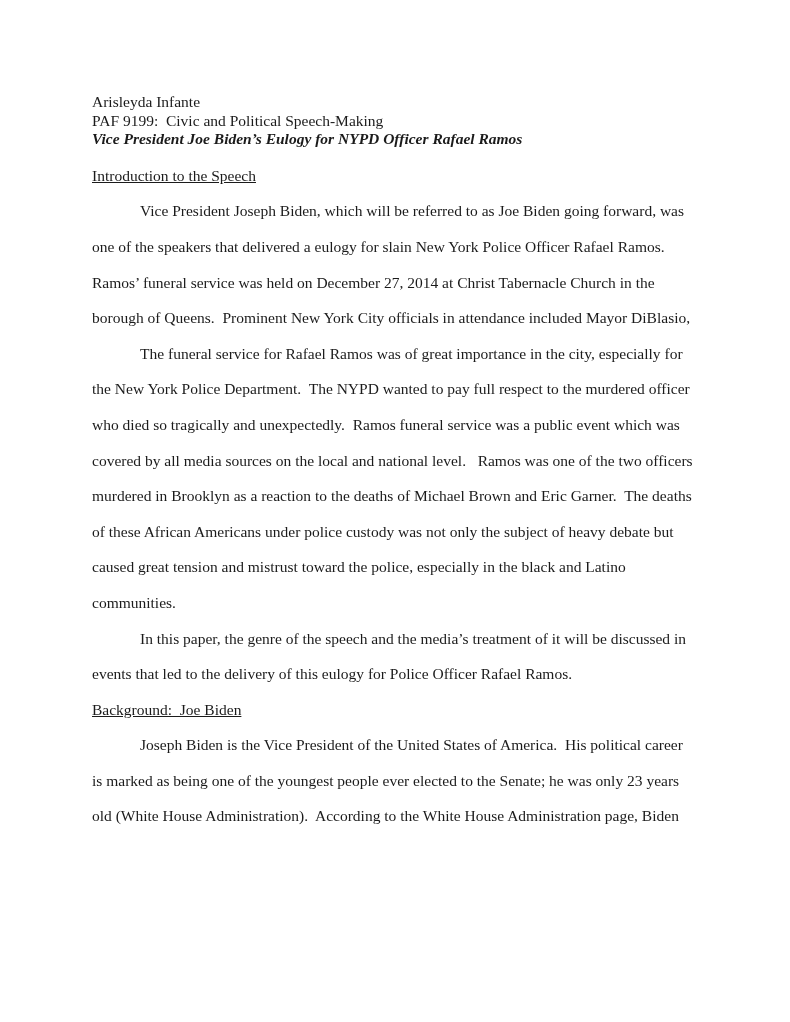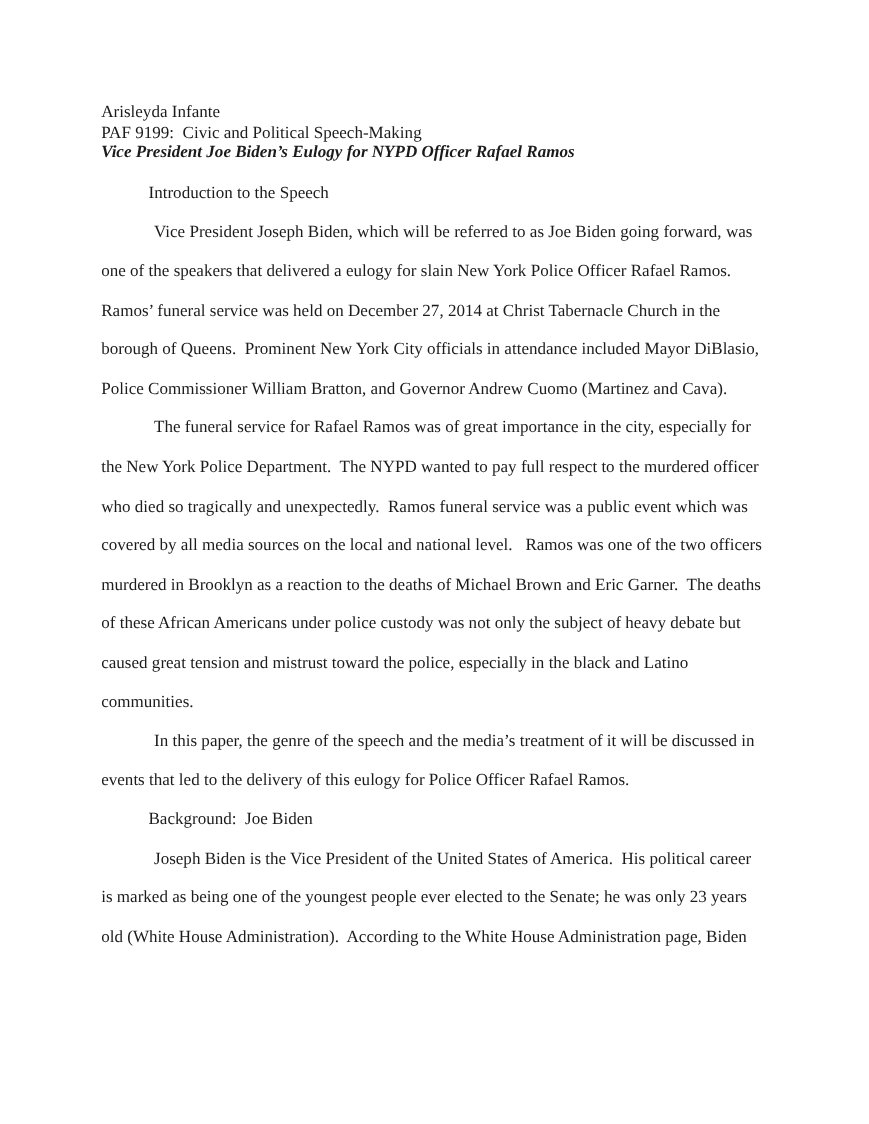--- a/index.html
+++ b/index.html
@@ -33,21 +33,21 @@
   }
   .doc-body {
     margin-top: 9px;
   }
   .doc-body .line {
     font-size: 15.5px;
     line-height: 35.6px;
     white-space: pre;
   }
   .doc-body .line.heading {
-    margin-left: 43px;
+    text-decoration: underline;
   }
   .doc-body .line.first {
     text-indent: 48px;
   }
   .page-number {
     position: absolute;
     left: 92px;
     top: 950px;
     font-size: 15.5px;
     line-height: 18px;
@@ -66,21 +66,20 @@
     </div>
 
     <div class="doc-body">
 
     <div class="line heading">Introduction to the Speech</div>
         <div class="paragraph">
           <div class="line first">Vice President Joseph Biden, which will be referred to as Joe Biden going forward, was</div>
           <div class="line">one of the speakers that delivered a eulogy for slain New York Police Officer Rafael Ramos.</div>
           <div class="line">Ramos’ funeral service was held on December 27, 2014 at Christ Tabernacle Church in the</div>
           <div class="line">borough of Queens.  Prominent New York City officials in attendance included Mayor DiBlasio,</div>
-          <div class="line">Police Commissioner William Bratton, and Governor Andrew Cuomo (Martinez and Cava).</div>
         </div>
         <div class="paragraph">
           <div class="line first">The funeral service for Rafael Ramos was of great importance in the city, especially for</div>
           <div class="line">the New York Police Department.  The NYPD wanted to pay full respect to the murdered officer</div>
           <div class="line">who died so tragically and unexpectedly.  Ramos funeral service was a public event which was</div>
           <div class="line">covered by all media sources on the local and national level.   Ramos was one of the two officers</div>
           <div class="line">murdered in Brooklyn as a reaction to the deaths of Michael Brown and Eric Garner.  The deaths</div>
           <div class="line">of these African Americans under police custody was not only the subject of heavy debate but</div>
           <div class="line">caused great tension and mistrust toward the police, especially in the black and Latino</div>
           <div class="line">communities.</div>

